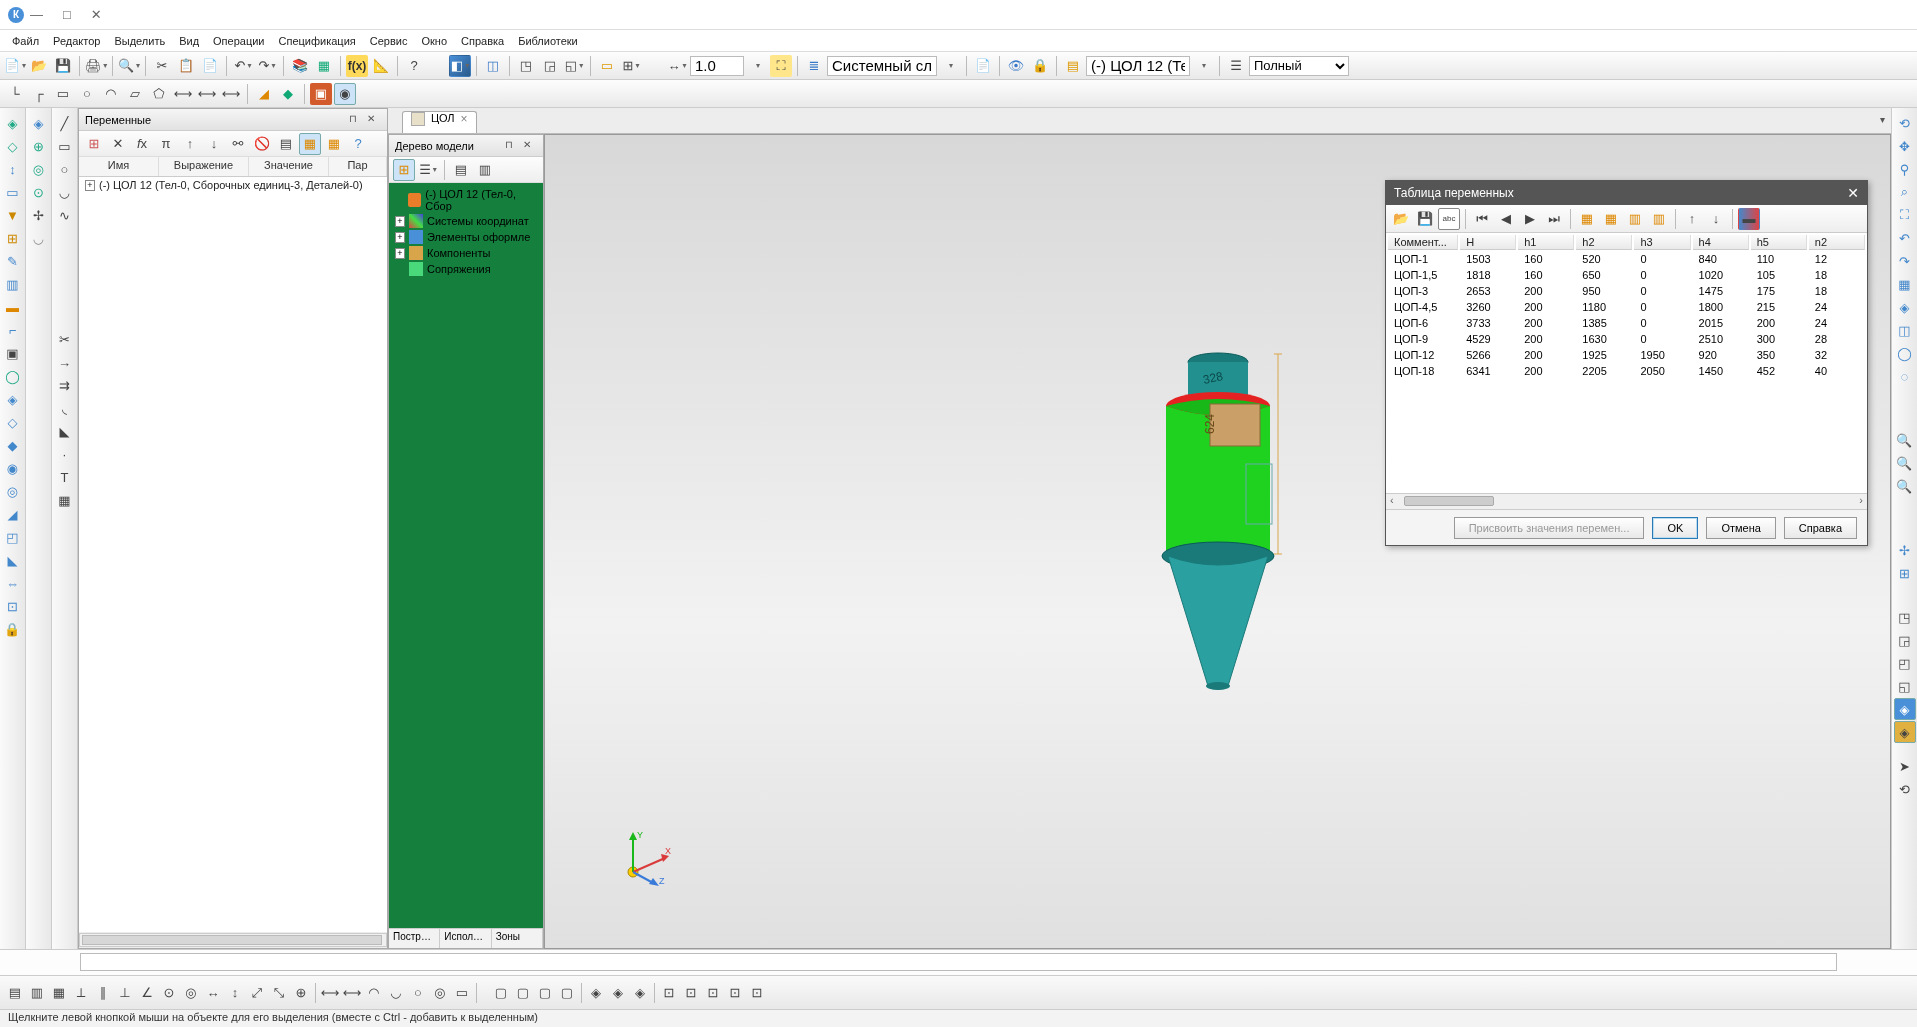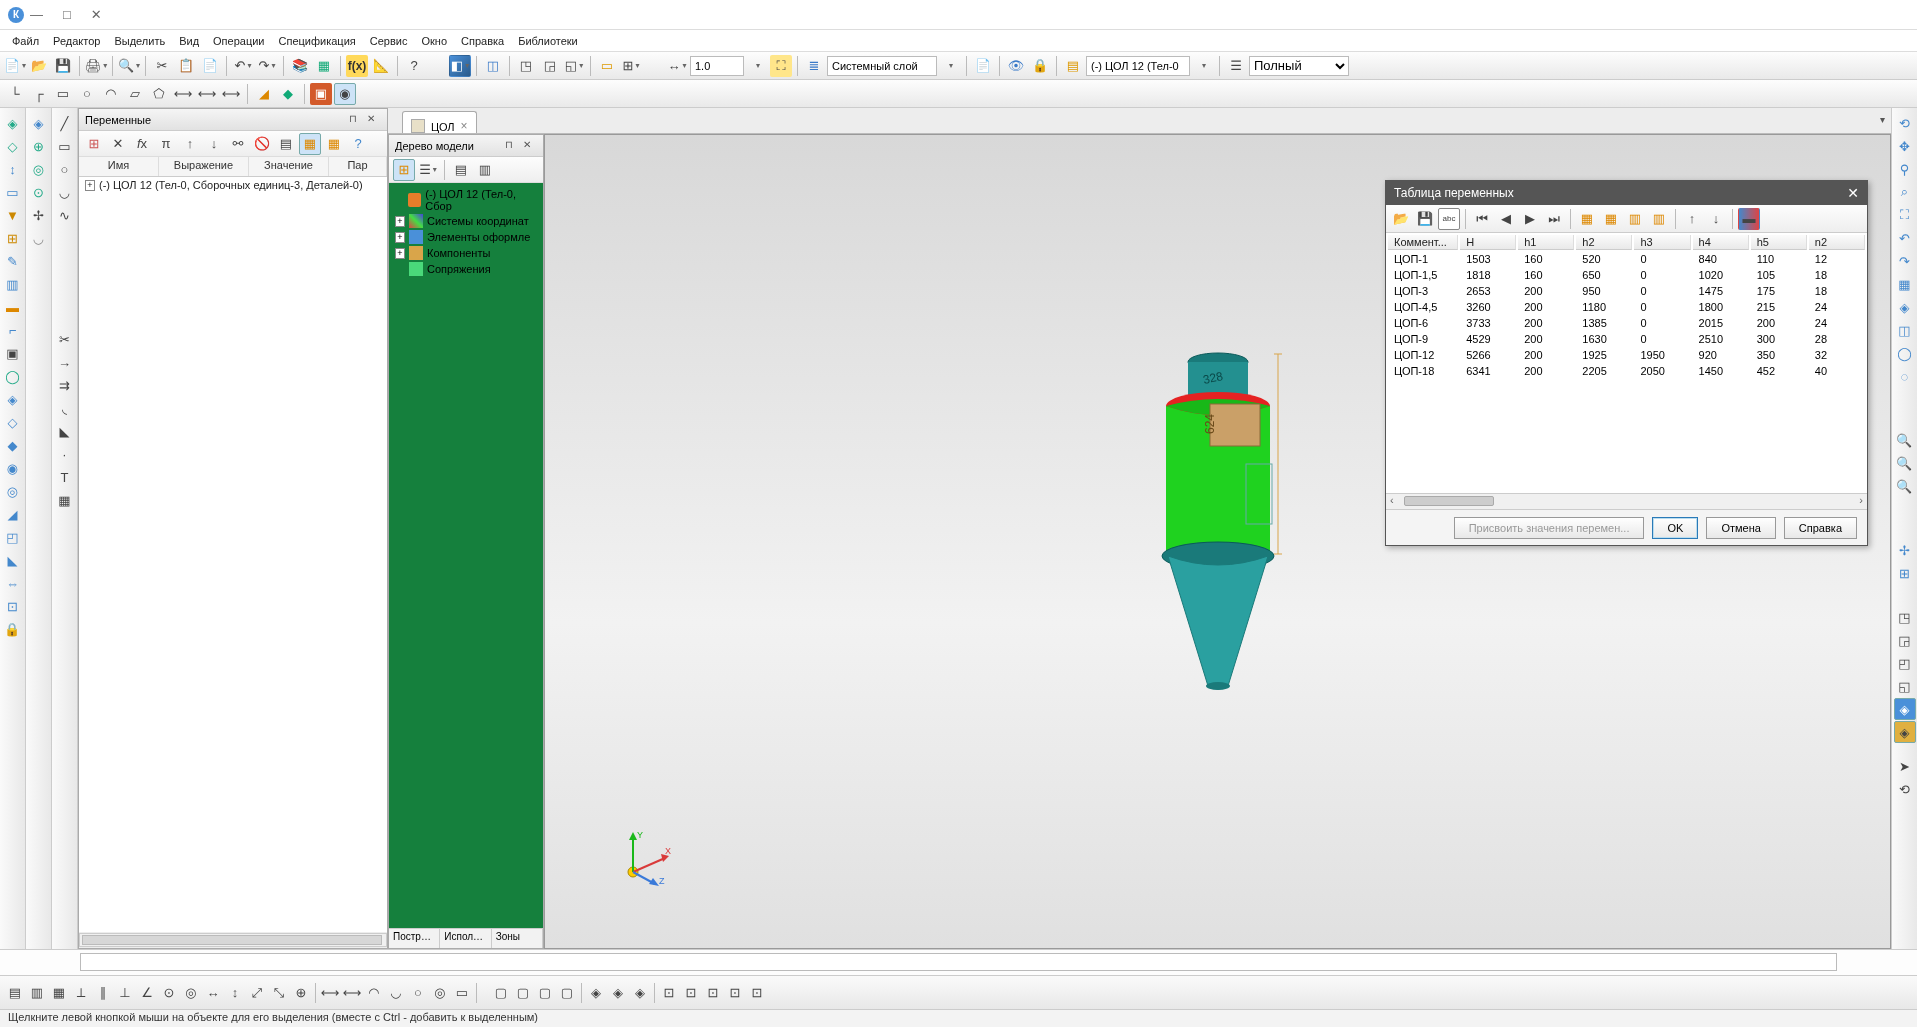--- a/index.html
+++ b/index.html
@@ -10,41 +10,41 @@
 .titlebar .winbtns { display: flex; gap: 20px; color: #666; font-size: 13px; }
 .titlebar .winbtns span { cursor: pointer; }
 .menubar { height: 22px; background: #fff; display: flex; align-items: center; padding: 0 6px; border-bottom: 1px solid #ddd; gap: 2px; }
 .menubar span { padding: 2px 6px; cursor: pointer; color: #222; }
 .toolbar-row { height: 28px; background: linear-gradient(#fdfdfd,#e9e9e9); border-bottom: 1px solid #ccc; display: flex; align-items: center; padding: 0 4px; gap: 2px; }
 .tbtn { width: 22px; height: 22px; display: flex; align-items: center; justify-content: center; border: 1px solid transparent; border-radius: 2px; cursor: pointer; font-size: 13px; color: #444; }
 .tbtn.fx { background: #ffd95a; color:#333; font-weight:bold; font-size:12px;}
 .tbtn.active { background: #cde3f7; border-color: #7aa; }
 .sep { width: 1px; height: 20px; background: #bbb; margin: 0 3px; }
 .drop-arrow::after { content: "▾"; font-size:8px; margin-left:2px; color:#666; }
-input.tb-input { height: 20px; border: 1px solid #bbb; padding: 0 4px; font-size: 11px; }
+input.tb-input { height: 20px; border: 1px solid #bbb; padding: 0 4px; font-size: 15px; }
 select.tb-select { height: 20px; border: 1px solid #bbb; font-size: 13px; background: #fff; }
 
 .main-layout { display: flex; height: calc(100% - 30px - 22px - 28px - 28px - 26px - 34px - 18px); }
 .left-toolbars { display: flex; }
 .vtoolbar { width: 26px; background: linear-gradient(to right,#fafafa,#e8e8e8); border-right: 1px solid #ccc; display: flex; flex-direction: column; align-items: center; padding-top: 4px; gap: 1px; }
 .vtoolbar .tbtn { width:22px; height:22px; }
 
 .panel-variables { width: 310px; background: #fff; border: 1px solid #aaa; display: flex; flex-direction: column; }
 .panel-header { height: 22px; background: linear-gradient(#f5f5f5,#e2e2e2); border-bottom: 1px solid #ccc; display:flex; align-items:center; padding:0 6px; font-size:11px; }
 .panel-header .spacer { flex:1; }
 .panel-header .pbtn { width:14px;height:14px;font-size:10px;cursor:pointer;color:#555;margin-left:4px; }
 .panel-tb { height: 26px; background: linear-gradient(#fdfdfd,#eee); border-bottom:1px solid #ddd; display:flex; align-items:center; padding:0 4px; gap:2px;}
 .var-table-header { height: 20px; display:flex; border-bottom:1px solid #ccc; background:#f5f5f5;}
 .var-table-header div { border-right:1px solid #ddd; padding:2px 6px; font-size:11px; color:#333; text-align:center;}
 .var-tree-row { padding: 2px 6px; font-size: 11px; color: #222; display:flex; align-items:center; gap:4px;}
 .var-tree-row .exp { width:10px; text-align:center; cursor:pointer; border:1px solid #888; font-size:9px; line-height:9px; background:#fff;}
 
 .center-area { flex: 1; display: flex; flex-direction: column; background: #ededed; }
 .doc-tabs { height: 26px; background: #ededed; border-bottom: 1px solid #bbb; display:flex; align-items:flex-end; padding-left: 340px; position: relative;}
-.doc-tab { height: 22px; background: #fff; border: 1px solid #aaa; border-bottom: none; border-radius: 3px 3px 0 0; padding: 0 8px; display:flex; align-items:flex-end; gap:6px; font-size:11px; cursor:pointer;}
+.doc-tab { height: 22px; background: #fff; border: 1px solid #aaa; border-bottom: none; border-radius: 3px 3px 0 0; padding: 0 8px; display:flex; align-items:flex-start; gap:6px; font-size:11px; cursor:pointer;}
 .doc-tab .close { font-size:12px; color:#888; cursor:pointer;}
 .doc-tab .ico { width:14px;height:14px;background:#e8e0c8;border:1px solid #aaa;}
 .doc-tabs .arrow { position:absolute; right:6px; top:6px; font-size:10px; color:#555; cursor:pointer;}
 
 .workspace-row { flex:1; display:flex; position:relative; }
 .model-tree { width: 156px; background: #15803d; border: 1px solid #aaa; display:flex; flex-direction:column; font-size:11px; }
 .tree-body { flex:1; overflow:auto; padding: 4px; }
 .tree-node { display:flex; align-items:center; gap:4px; padding:1px 2px; }
 .tree-exp { width:10px; text-align:center; cursor:pointer; border:1px solid #888; font-size:9px; line-height:9px; background:#fff;}
 .tree-ico { width:14px; height:14px; display:inline-block; }

